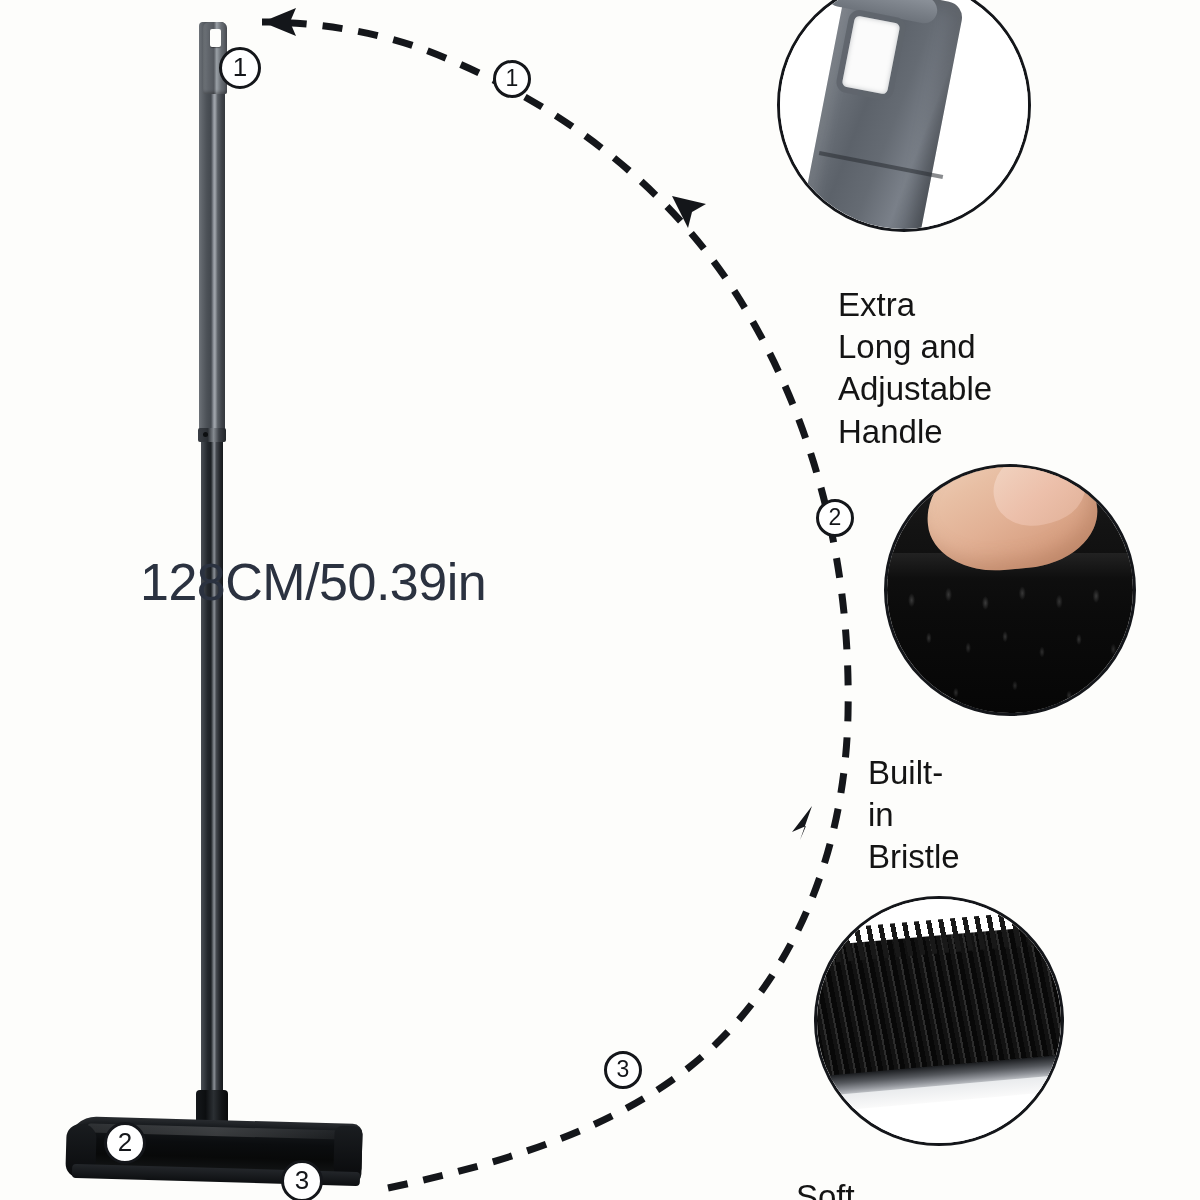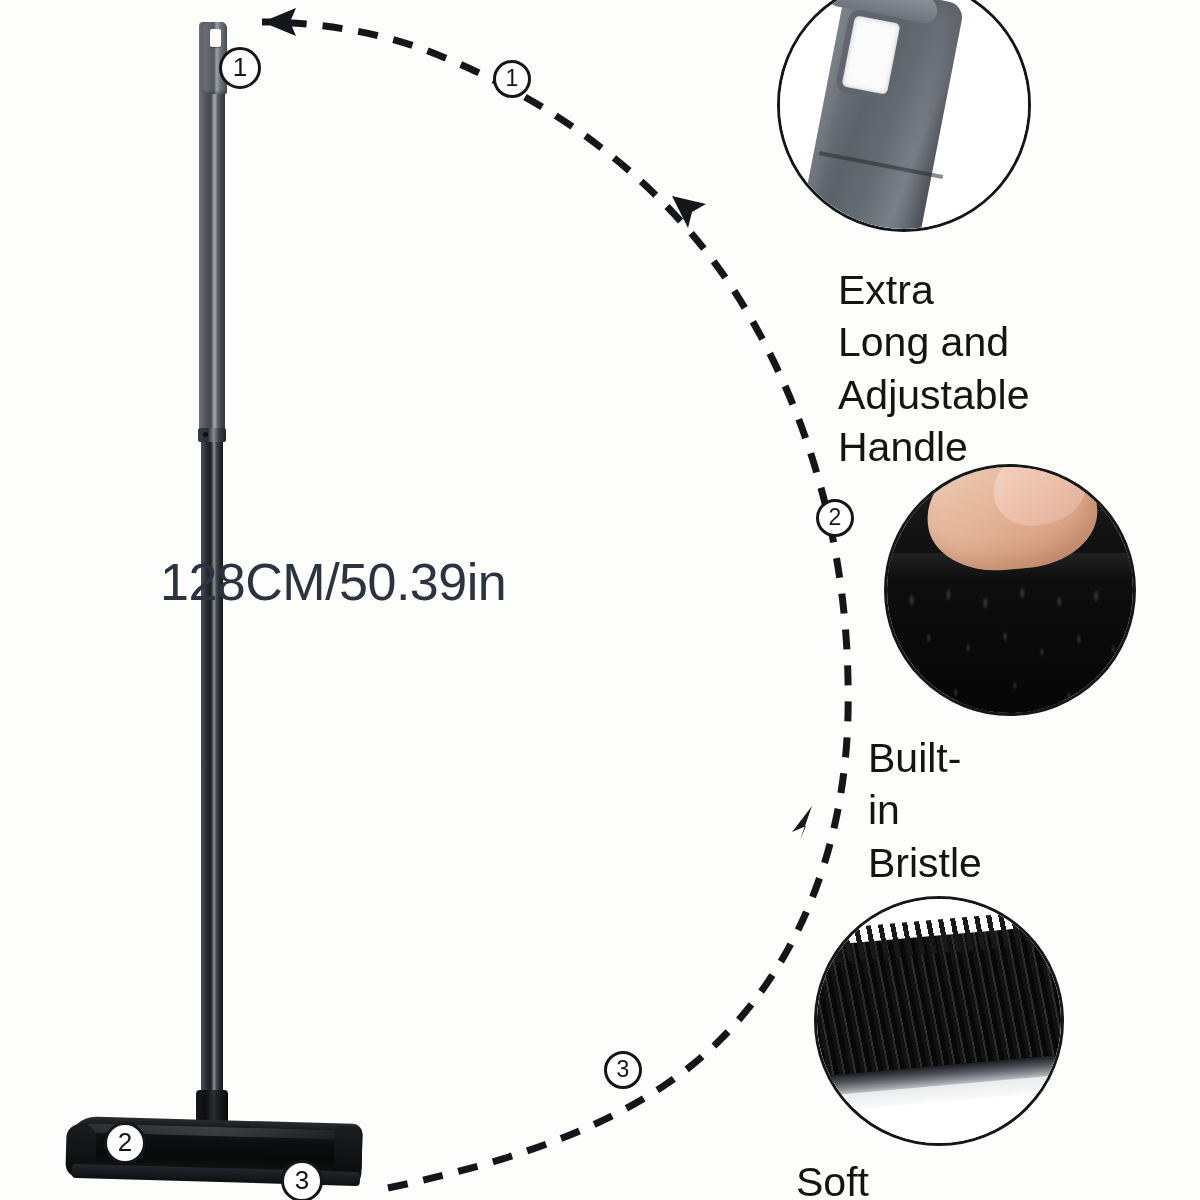--- a/index.html
+++ b/index.html
@@ -176,21 +176,20 @@
   
   .dimension-label {
     position: absolute;
     left: 140px;
     top: 552px;
     font-size: 52px;
     color: #2b3240;
     letter-spacing: -0.5px;
     white-space: nowrap;
     font-family: "Liberation Sans", sans-serif;
-    margin-left: 20px;
   }
 
   
   .arc-svg {
     position: absolute;
     left: 0; top: 0;
     width: 1200px; height: 1200px;
     pointer-events: none;
   }
 
@@ -223,25 +222,26 @@
   }
   .feature-circle {
     position: absolute;
     border-radius: 50%;
     border: 3px solid #14161a;
     overflow: hidden;
     background: #fdfdfb;
   }
   .feature-caption {
     position: absolute;
-    font-size: 41px;
+    font-size: 33px;
     color: #141414;
     line-height: 1.28;
     white-space: pre-line;
     font-family: "Liberation Sans", sans-serif;
+    margin-top: 20px;
   }
 
   
   #feat1-circle {
     left: 777px; top: -22px;
     width: 248px; height: 248px;
   }
   .handle-photo {
     position: absolute;
     left: 0; top: 0; width: 100%; height: 100%;

